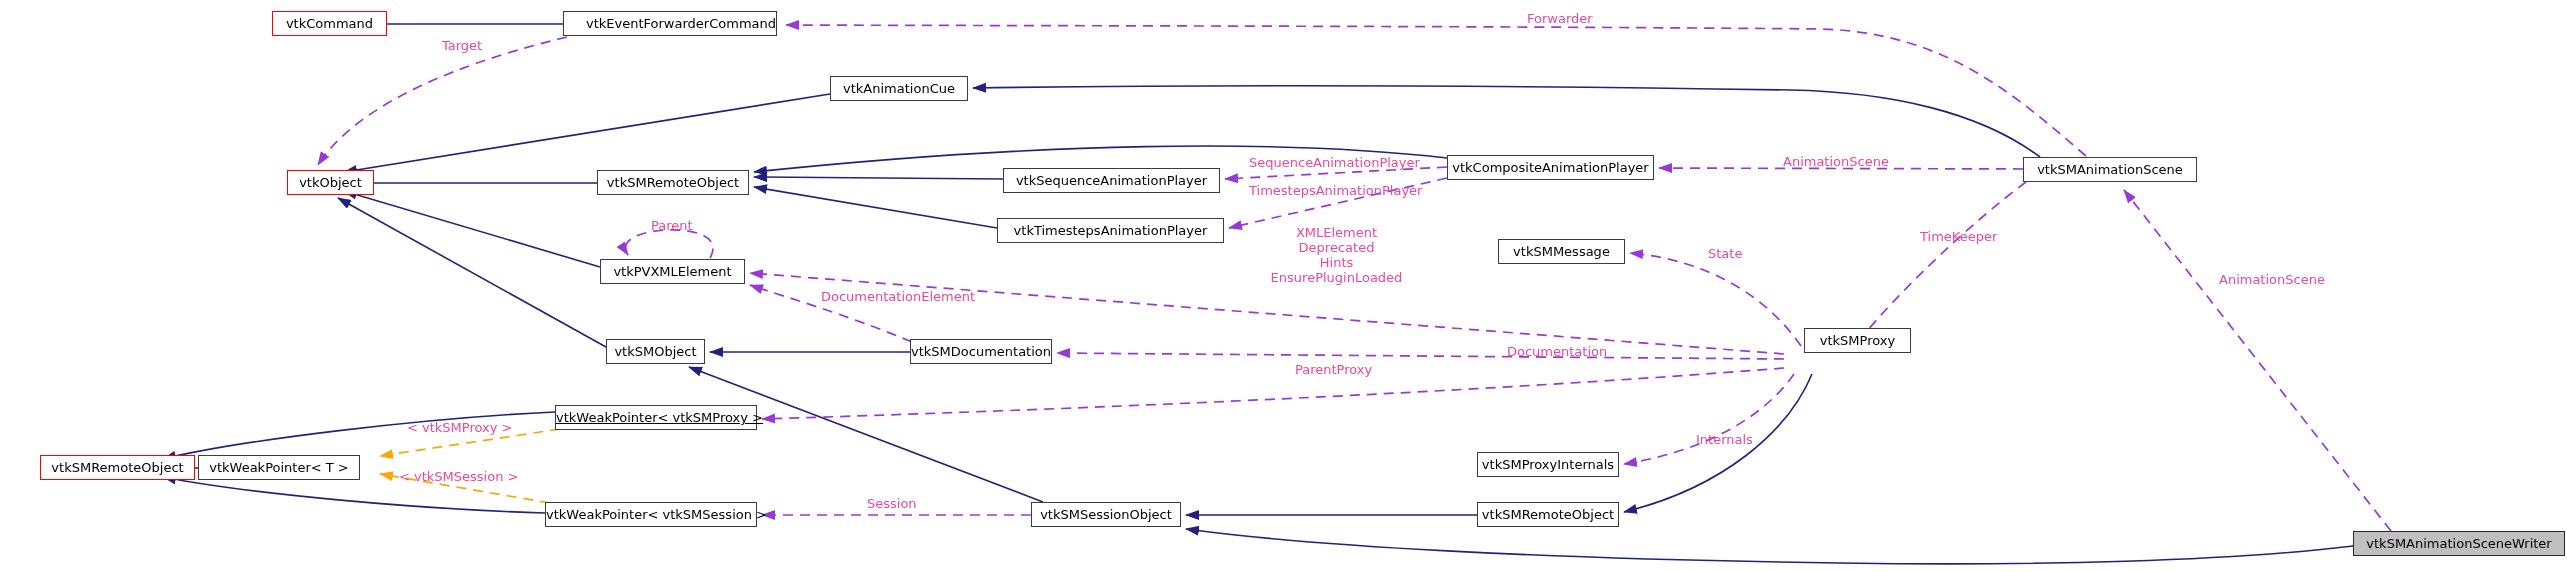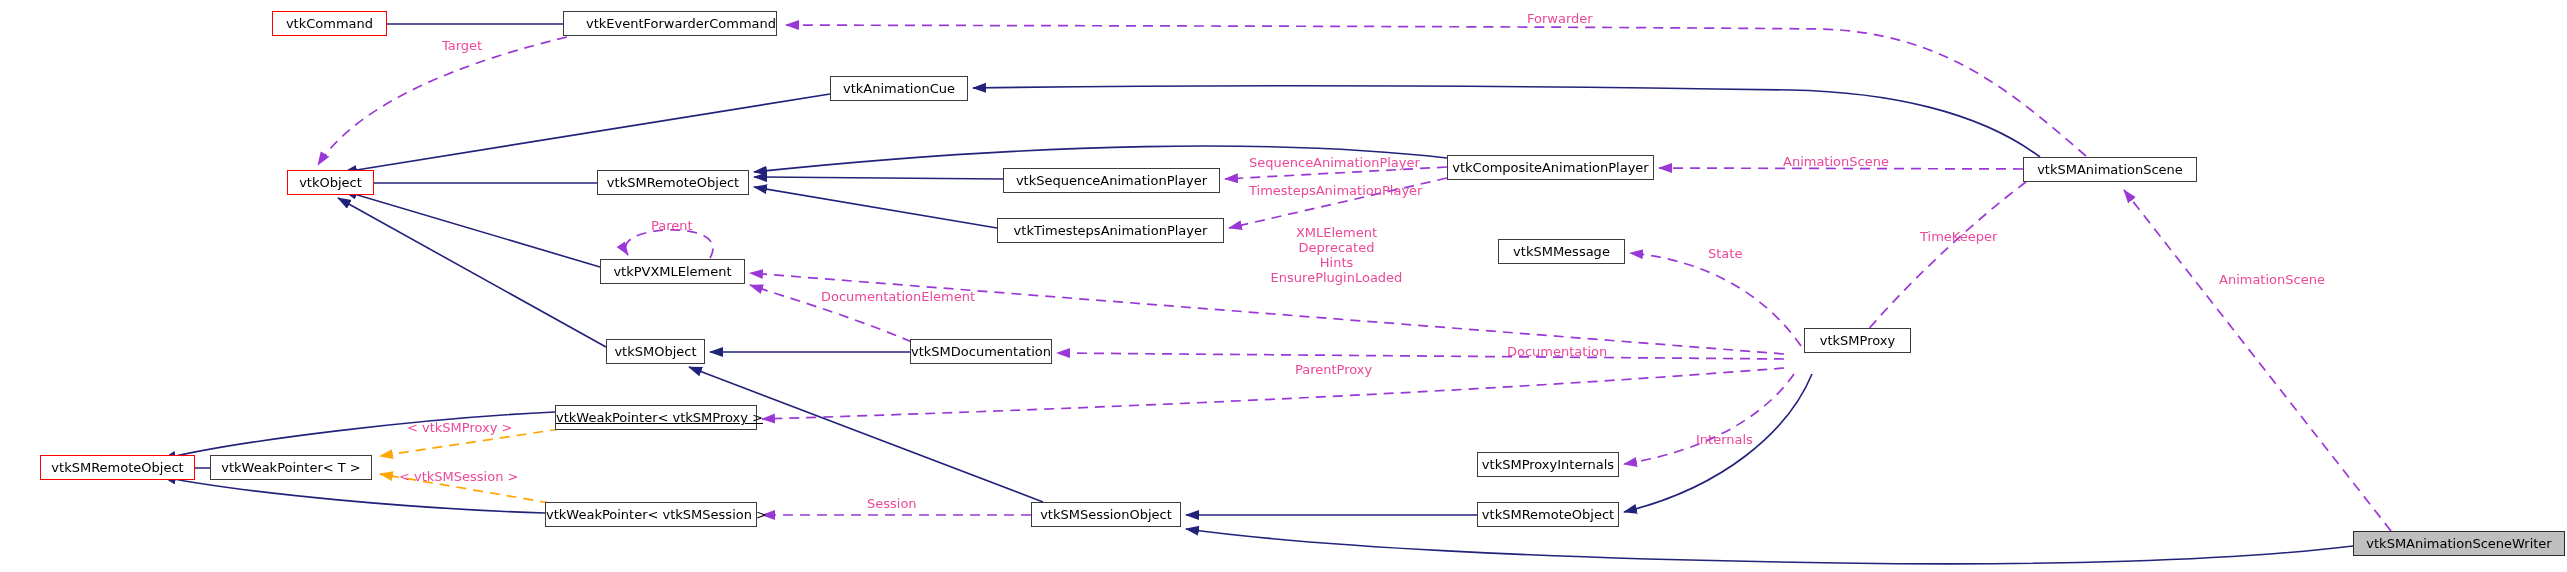--- a/index.html
+++ b/index.html
@@ -108,21 +108,21 @@
   <div class="node" style="left:997px;top:218px;width:225px;">vtkTimestepsAnimationPlayer</div>
   <div class="node" style="left:1447px;top:155px;width:205px;">vtkCompositeAnimationPlayer</div>
   <div class="node" style="left:2023px;top:157px;width:172px;">vtkSMAnimationScene</div>
   <div class="node" style="left:600px;top:259px;width:143px;">vtkPVXMLElement</div>
   <div class="node" style="left:1498px;top:239px;width:125px;">vtkSMMessage</div>
   <div class="node" style="left:606px;top:339px;width:97px;">vtkSMObject</div>
   <div class="node" style="left:910px;top:339px;width:140px;">vtkSMDocumentation</div>
   <div class="node" style="left:1784px;top:328px;width:105px;margin-left:20px;">vtkSMProxy</div>
   <div class="node" style="left:555px;top:405px;width:200px;text-decoration:underline;">vtkWeakPointer&lt; vtkSMProxy &gt;</div>
   <div class="node truncated" style="left:5px;top:455px;width:153px;">vtkSMRemoteObject</div>
-  <div class="node" style="left:210px;top:455px;width:160px;">vtkWeakPointer&lt; T &gt;</div>
+  <div class="node" style="left:198px;top:455px;width:160px;">vtkWeakPointer&lt; T &gt;</div>
   <div class="node" style="left:545px;top:502px;width:210px;">vtkWeakPointer&lt; vtkSMSession &gt;</div>
   <div class="node" style="left:1031px;top:502px;width:148px;">vtkSMSessionObject</div>
   <div class="node" style="left:1477px;top:452px;width:140px;">vtkSMProxyInternals</div>
   <div class="node" style="left:1477px;top:502px;width:140px;">vtkSMRemoteObject</div>
   <div class="node focus" style="left:2353px;top:531px;width:210px;">vtkSMAnimationSceneWriter</div>
 
   <div class="edge-label" style="left:442px;top:38px;">Target</div>
   <div class="edge-label" style="left:1527px;top:11px;">Forwarder</div>
   <div class="edge-label" style="left:1249px;top:155px;">SequenceAnimationPlayer</div>
   <div class="edge-label" style="left:1249px;top:183px;">TimestepsAnimationPlayer</div>

